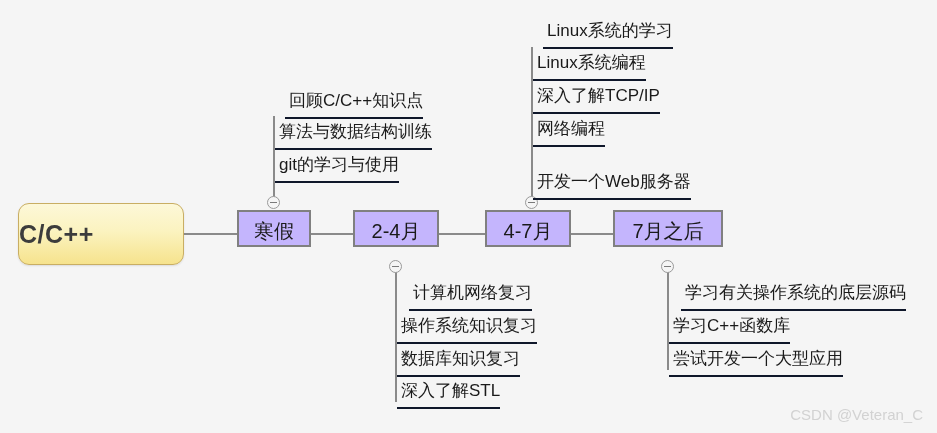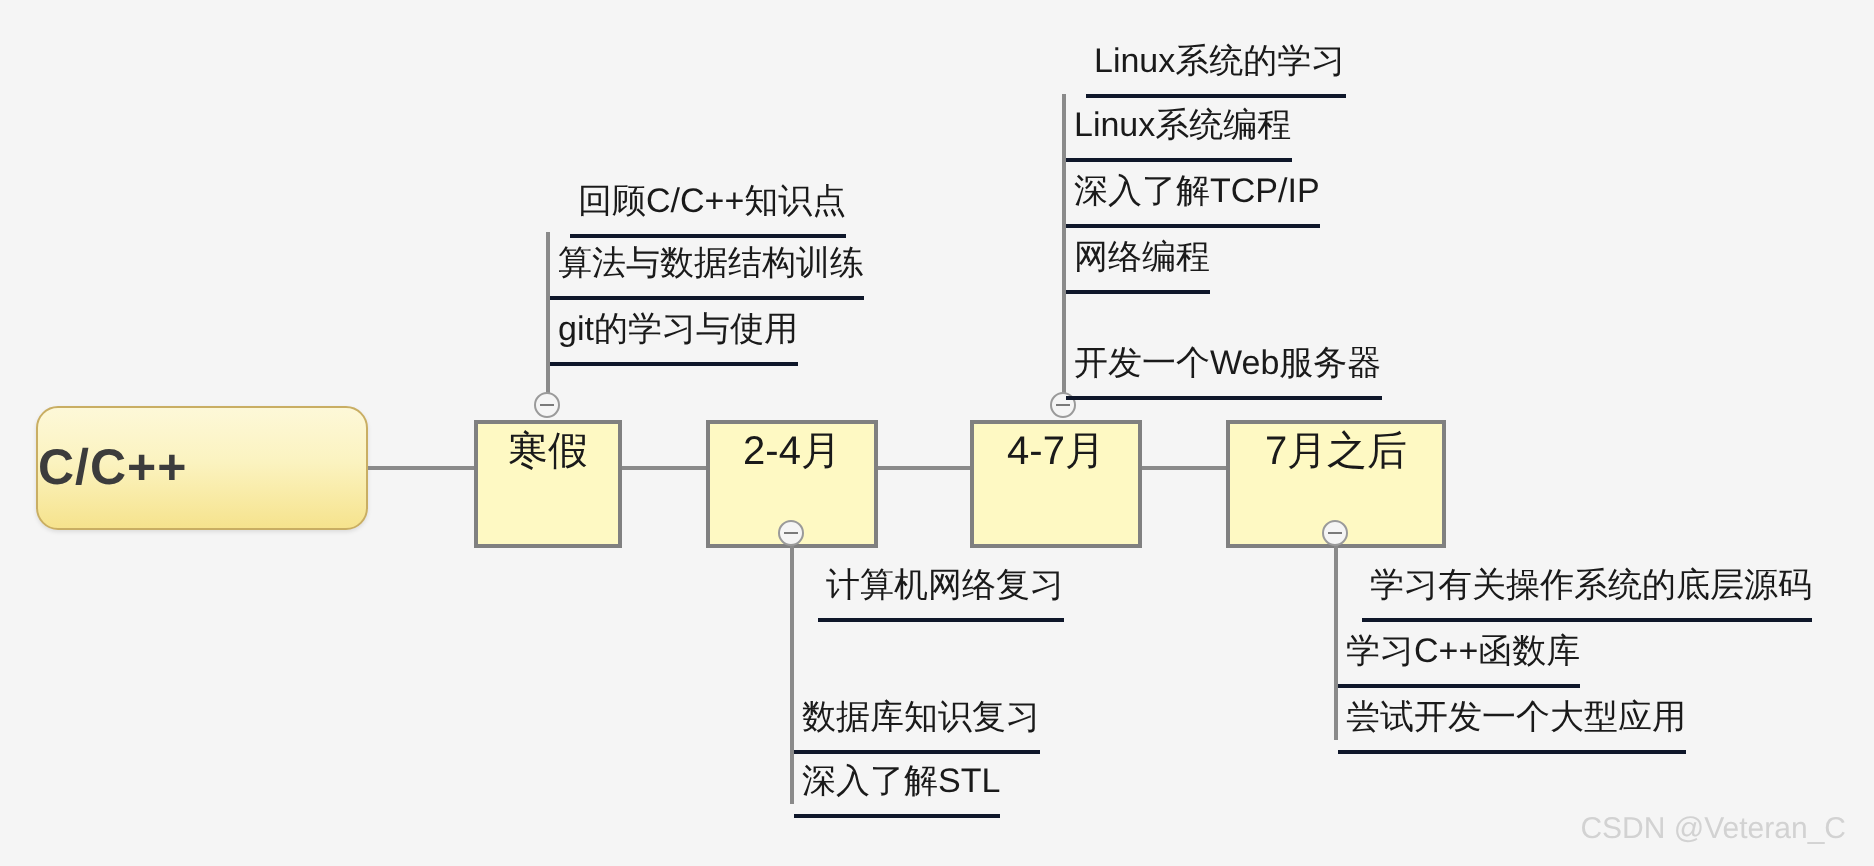--- a/index.html
+++ b/index.html
@@ -45,26 +45,26 @@
     font-weight: bold;
     color: #3c3c3c;
     letter-spacing: 0.5px;
     white-space: nowrap;
   }
 
   
   .main-node {
     position: absolute;
     border: 2px solid #808080;
-    background: #fef9c3;
+    background: #c4b5fd;
     box-sizing: border-box;
     display: flex;
-    align-items: flex-start;
+    align-items: flex-end;
     justify-content: center;
-    height: 64px;
+    height: 37px;
   }
   .main-node .main-label {
     font-size: 20px;
     color: #1a1a1a;
     white-space: nowrap;
   }
   #node-hanjia   { left: 237px; top: 210px; width: 74px; }
   #node-2-4      { left: 353px; top: 210px; width: 86px; }
   #node-4-7      { left: 485px; top: 210px; width: 86px; }
   #node-after7   { left: 613px; top: 210px; width: 110px; }
@@ -156,20 +156,21 @@
   <div class="toggle" style="left:267px; top:196px;"></div>
 
   <div class="leaf" style="left:285px; top:88px;">回顾C/C++知识点</div>
   <div class="leaf" style="left:275px; top:119px;">算法与数据结构训练</div>
   <div class="leaf" style="left:275px; top:152px;">git的学习与使用</div>
 
   <div class="vline" style="left:395px; top:270px; height:132px;"></div>
   <div class="toggle" style="left:389px; top:260px;"></div>
 
   <div class="leaf" style="left:409px; top:280px;">计算机网络复习</div>
+  <div class="leaf" style="left:397px; top:313px;">操作系统知识复习</div>
   <div class="leaf" style="left:397px; top:346px;">数据库知识复习</div>
   <div class="leaf" style="left:397px; top:378px;">深入了解STL</div>
 
   <div class="vline" style="left:531px; top:47px; height:151px;"></div>
   <div class="toggle" style="left:525px; top:196px;"></div>
 
   <div class="leaf" style="left:543px; top:18px;">Linux系统的学习</div>
   <div class="leaf" style="left:533px; top:50px;">Linux系统编程</div>
   <div class="leaf" style="left:533px; top:83px;">深入了解TCP/IP</div>
   <div class="leaf" style="left:533px; top:116px;">网络编程</div>

